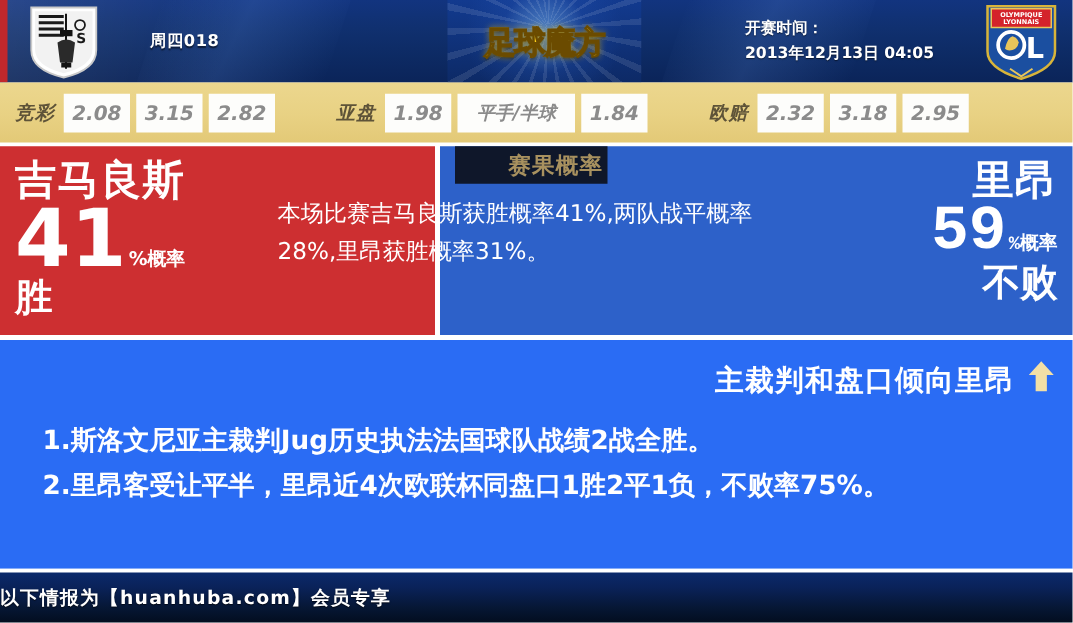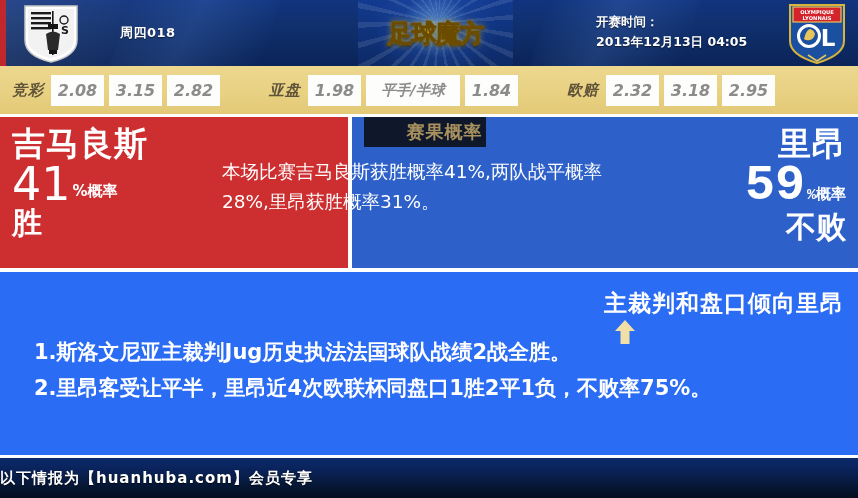--- a/index.html
+++ b/index.html
@@ -101,21 +101,21 @@
   .prob-blue{
     position:absolute; left:352px; top:0; width:506px; height:151px;
     background:#2d61c9;
   }
   .team-left{
     position:absolute; left:12px; top:10px; width:210px;
     color:#ffffff; line-height:1;
   }
   .team-left .tname{ font-size:33px; font-weight:bold; letter-spacing:1px; }
   .team-left .pline{ margin-top:4px; display:flex; align-items:flex-end; }
-  .team-left .pnum{ font-size:46px; font-weight:normal; line-height:.88; }
+  .team-left .pnum{ font-size:64px; font-weight:bold; line-height:.88; }
   .team-left .psuf{ font-size:15px; font-weight:bold; padding-bottom:5px; margin-left:2px; white-space:nowrap; }
   .team-left .pres{ font-size:30px; font-weight:bold; margin-top:4px; }
 
   .team-right{
     position:absolute; right:12px; top:10px; width:230px;
     color:#ffffff; line-height:1; text-align:right;
   }
   .team-right .tname{ font-size:33px; font-weight:bold; letter-spacing:1px; }
   .team-right .pline{ margin-top:4px; display:flex; align-items:flex-end; justify-content:flex-end;font-family:Liberation Mono, monospace; }
   .team-right .pnum{ font-size:50px; font-weight:bold; line-height:.88; }
@@ -134,22 +134,22 @@
     letter-spacing:0px;
   }
 
   
   .bottom{
     position:absolute; left:0; top:272px; width:858px; height:183px;
     background:#2a6cf4;
   }
   .verdict{
     position:absolute; right:14px; top:16px;
-    display:flex; align-items:flex-start;
-    color:#ffffff; font-size:23px; font-weight:bold; letter-spacing:1px;flex-direction:column;
+    display:flex; align-items:center;
+    color:#ffffff; font-size:23px; font-weight:bold; letter-spacing:1px;
   }
   .arrow-up{ margin-left:10px; display:block; }
   .notes{
     position:absolute; left:34px; top:62px; width:790px;
     color:#ffffff; font-size:21px; font-weight:bold; line-height:36px;
   }
   .note-line{ white-space:normal; }
 
   
   .footer{

